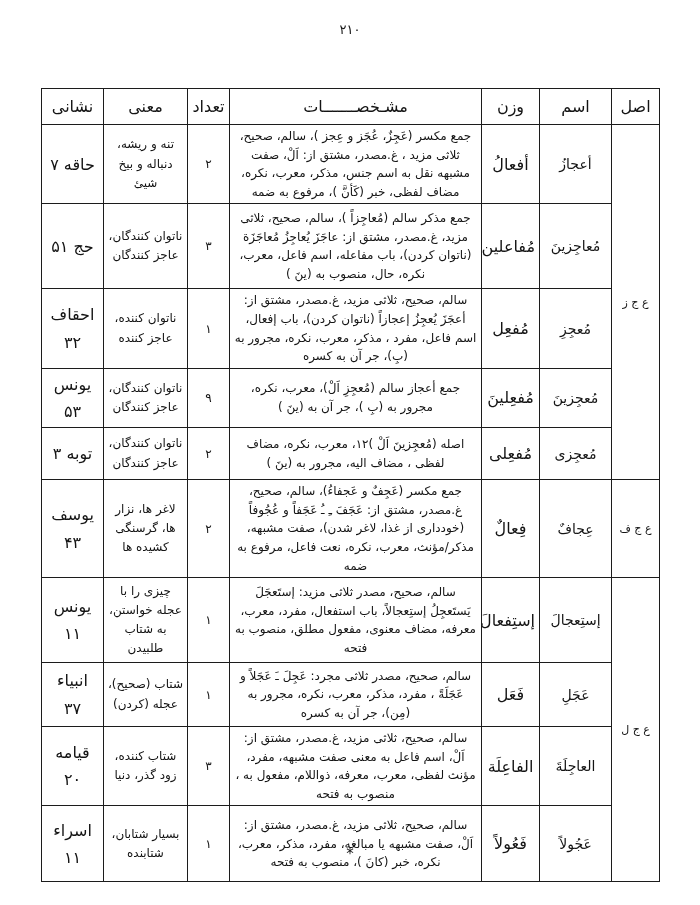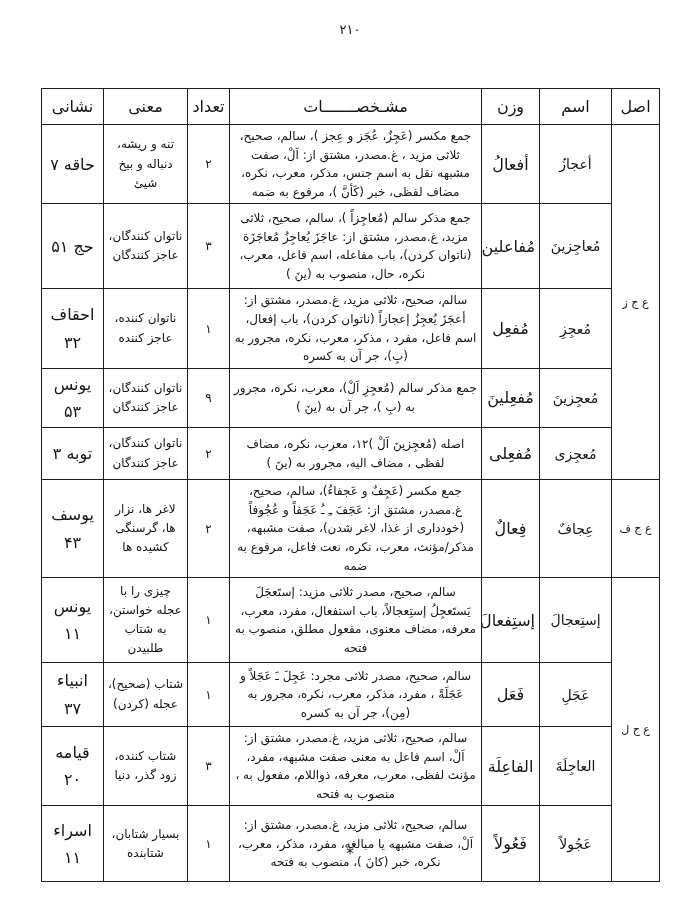--- a/index.html
+++ b/index.html
@@ -131,21 +131,21 @@
       <td class="wazn">مُفعِل</td>
       <td class="specs">سالم، صحيح، ثلاثى مزيد، غ.مصدر، مشتق از: أعجَزَ يُعجِزُ إعجازاً (ناتوان كردن)، باب إفعال، اسم فاعل، مفرد ، مذكر، معرب، نكره، مجرور به (بِ)، جر آن به كسره</td>
       <td class="count">۱</td>
       <td class="meaning">ناتوان كننده، عاجز كننده</td>
       <td class="ref">احقاف ۳۲</td>
     </tr>
 
     <tr class="r4">
       <td class="name">مُعجِزينَ</td>
       <td class="wazn">مُفعِلينَ</td>
-      <td class="specs">جمع مذكر سالم (مُعجِزِ اَلْ)، معرب، نكره، مجرور به (بِ )، جر آن به (ينَ )</td>
+      <td class="specs">جمع أعجاز سالم (مُعجِزِ اَلْ)، معرب، نكره، مجرور به (بِ )، جر آن به (ينَ )</td>
       <td class="count">۹</td>
       <td class="meaning">ناتوان كنندگان، عاجز كنندگان</td>
       <td class="ref">يونس ۵۳</td>
     </tr>
 
     <tr class="r5">
       <td class="name">مُعجِزى</td>
       <td class="wazn">مُفعِلى</td>
       <td class="specs">اصله (مُعجِزينَ اَلْ )۱۲، معرب، نكره، مضاف لفظى ، مضاف اليه، مجرور به (ينَ )</td>
       <td class="count">۲</td>

